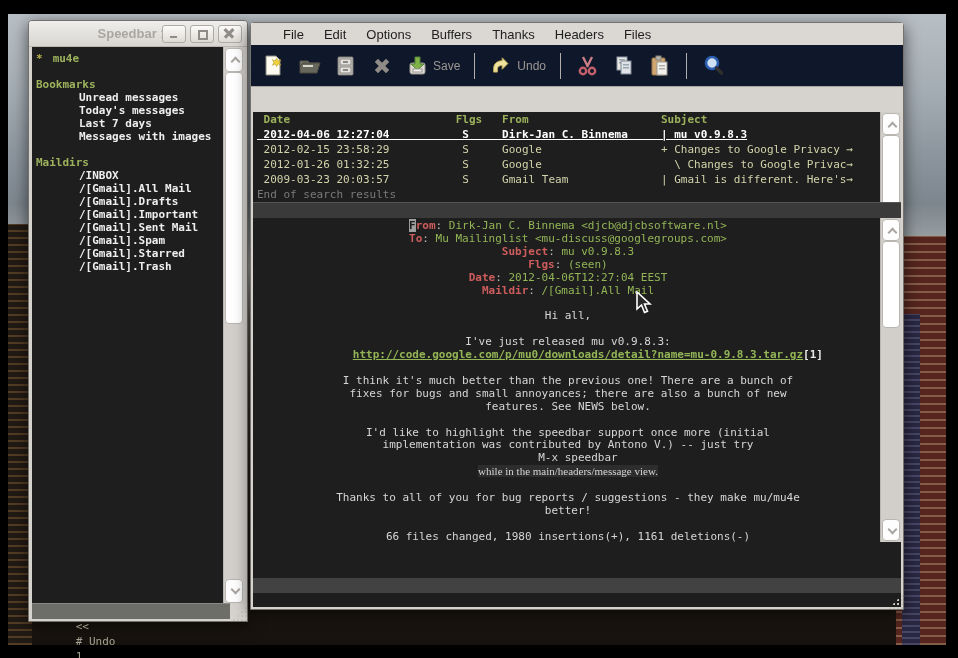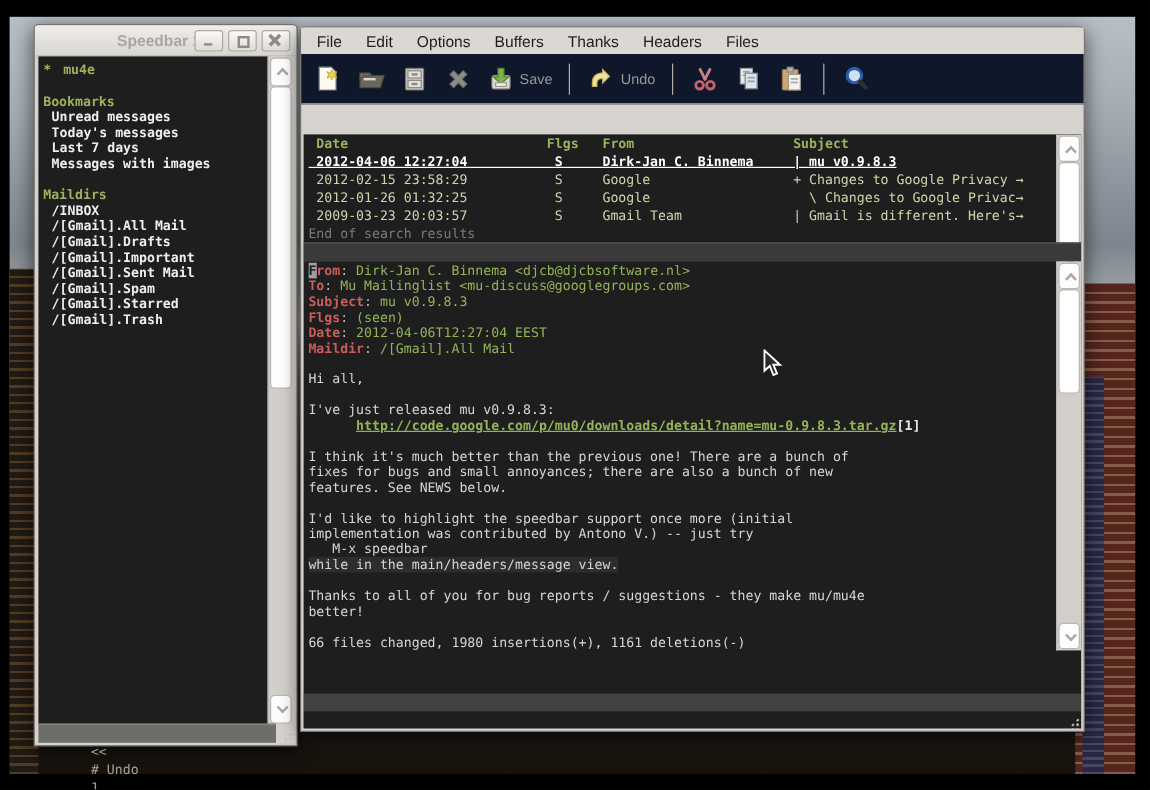--- a/index.html
+++ b/index.html
@@ -38,42 +38,42 @@
   .g-close::before{transform:rotate(45deg);} .g-close::after{transform:rotate(-45deg);}
 
   
   #speedbar{left:28px;top:20px;width:218px;height:600px;}
   .sb-content{position:absolute;left:3px;top:26px;right:23px;bottom:17px;background:#1e1e1e;
     font:bold 11px "DejaVu Sans Mono",monospace;line-height:13px;color:#e6e6e6;
     padding:5px 0 0 4px;white-space:pre;overflow:hidden;}
   .sb-star{color:#b9b24d;}
   .sb-root{color:#9cb25c;margin-left:10px;}
   .sb-head{color:#9cb25c;}
-  .sb-item{color:#eeeeee;padding-left:7px;cursor:pointer;}
+  .sb-item{color:#eeeeee;padding-left:7px;cursor:pointer;margin-left:36px;}
   .sb-blank{height:13px;}
   .sb-status{position:absolute;left:3px;right:17px;bottom:2px;height:15px;background:#6e6e68;
     border-top:1px solid #8a8a84;color:#a4a292;font:11px "DejaVu Sans Mono",monospace;
     line-height:15px;white-space:pre;padding-left:4px;}
   .sb-status span{margin-right:14px;}
 
   
   .scrollcol{position:absolute;width:20px;background:#d2cfcb;border-left:1px solid #bbb8b3;}
   .sc-btn{position:absolute;left:1px;right:1px;height:22px;background:#fdfdfd;
     border:1px solid #b9b6b1;border-radius:4px;cursor:pointer;}
   .sc-btn::after{content:"";position:absolute;left:6px;width:5px;height:5px;
     border-left:2px solid #a9a6a1;border-bottom:2px solid #a9a6a1;}
   .sc-up::after{top:9px;transform:rotate(135deg);}
   .sc-down::after{top:6px;transform:rotate(-45deg);}
   .sc-thumb{position:absolute;left:1px;right:1px;background:#fff;
     border:1px solid #b9b6b1;border-radius:4px;cursor:grab;}
 
   
   #emacs{left:250px;top:22px;width:652px;height:586px;}
   .menubar{height:22px;background:#dbd8d4;display:flex;align-items:center;
-    padding-left:3px;font-size:13px;color:#1e1e1e;}
+    padding-left:22px;font-size:13px;color:#1e1e1e;}
   .menu-item{padding:2px 10px;cursor:pointer;}
   .toolbar{height:41px;background:#0f172a;border-bottom:1px solid #a9a6a1;
     display:flex;align-items:center;padding-left:10px;gap:11px;}
   .tool{display:flex;align-items:center;gap:3px;cursor:pointer;}
   .tool-label{font-size:12px;color:#9b9893;}
   .tsep{width:1px;height:26px;background:#b2afaa;margin:0 3px;}
 
   .edit-area{position:absolute;left:2px;right:2px;top:89px;bottom:2px;background:#1e1e1e;overflow:hidden;}
   .mono{font-family:"DejaVu Sans Mono",monospace;font-size:11px;white-space:pre;}
 
@@ -82,30 +82,30 @@
   .hdr-cols{color:#9cb25c;font-weight:bold;}
   .hdr-row{color:#d3d3ab;cursor:pointer;}
   .hdr-current{color:#ffffff;font-weight:bold;text-decoration:underline;}
   .hdr-end{color:#7a7a7a;}
 
   .modeline{position:absolute;left:0;right:0;height:15px;background:#3a3a3a;
     color:#d4d4d4;line-height:15px;overflow:hidden;}
   .ml1{top:90px;border-top:1px solid #555;}
   .ml2{top:466px;background:#424242;color:#938d80;}
 
-  .view-pane{position:absolute;left:0;right:0;top:106px;height:324px;}
+  .view-pane{position:absolute;left:0;right:0;top:106px;height:324px;text-align:center;}
   .vp-text{position:absolute;left:4px;right:22px;top:0;bottom:0;line-height:12.9px;
     padding-top:2px;color:#d6d6d6;overflow:hidden;}
   .fld-label{color:#cd5c5c;font-weight:bold;}
   .fld-colon{color:#bdbdbd;}
   .fld-value{color:#93b556;}
   .cursor-block{background:#9e9e9e;color:#1e1e1e;}
   .body-link{color:#93b556;font-weight:bold;text-decoration:underline;cursor:pointer;}
   .body-ref{color:#e8e8e8;font-weight:bold;}
-  .hl-line{background:rgba(255,255,255,.07);}
+  .hl-line{background:rgba(255,255,255,.07);font-family:Liberation Serif, serif;}
 
   .minibuffer{position:absolute;left:0;right:0;top:481px;bottom:0;background:#1e1e1e;}
 
   .grip{position:absolute;width:15px;height:15px;right:0;bottom:0;
     background:radial-gradient(#c9c6c1 1px,transparent 1.2px);background-size:4px 4px;
     clip-path:polygon(100% 0,100% 100%,0 100%);cursor:nwse-resize;}
 
   
   .ic{width:25px;height:25px;position:relative;flex:none;}
   svg{display:block;}

